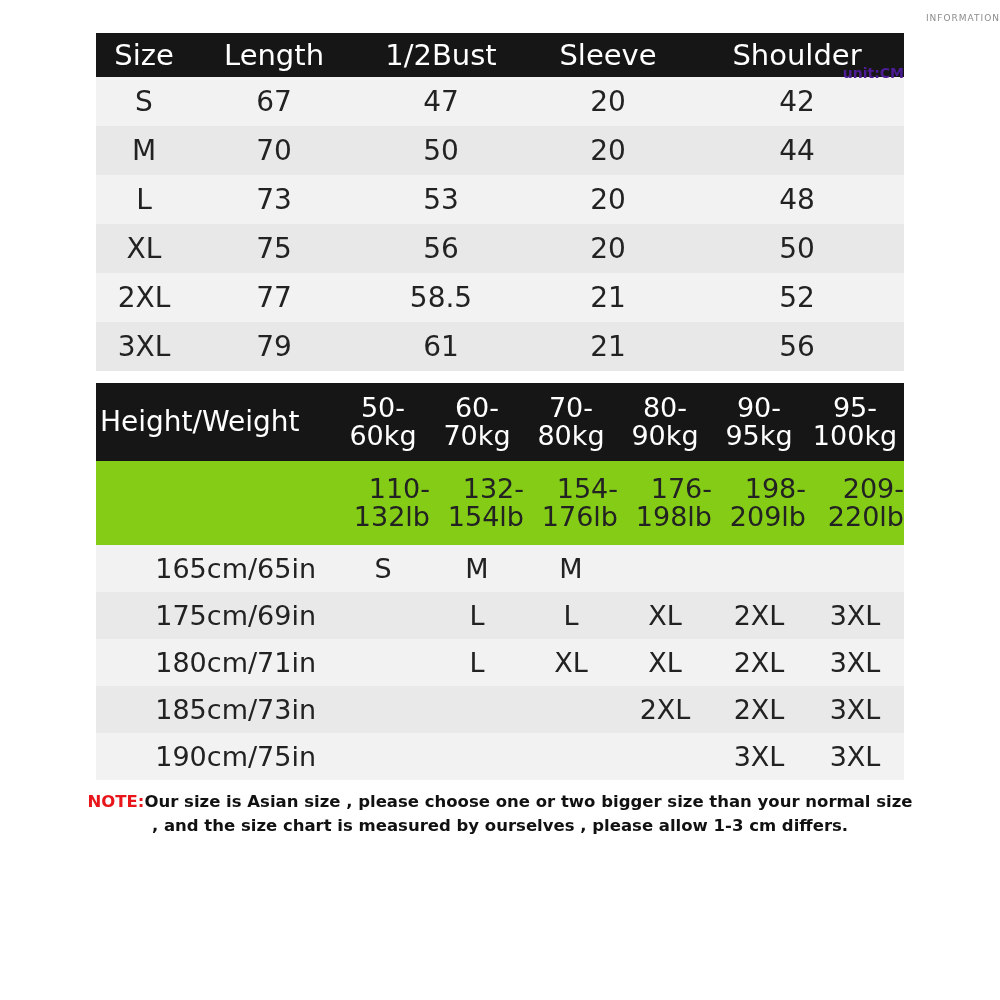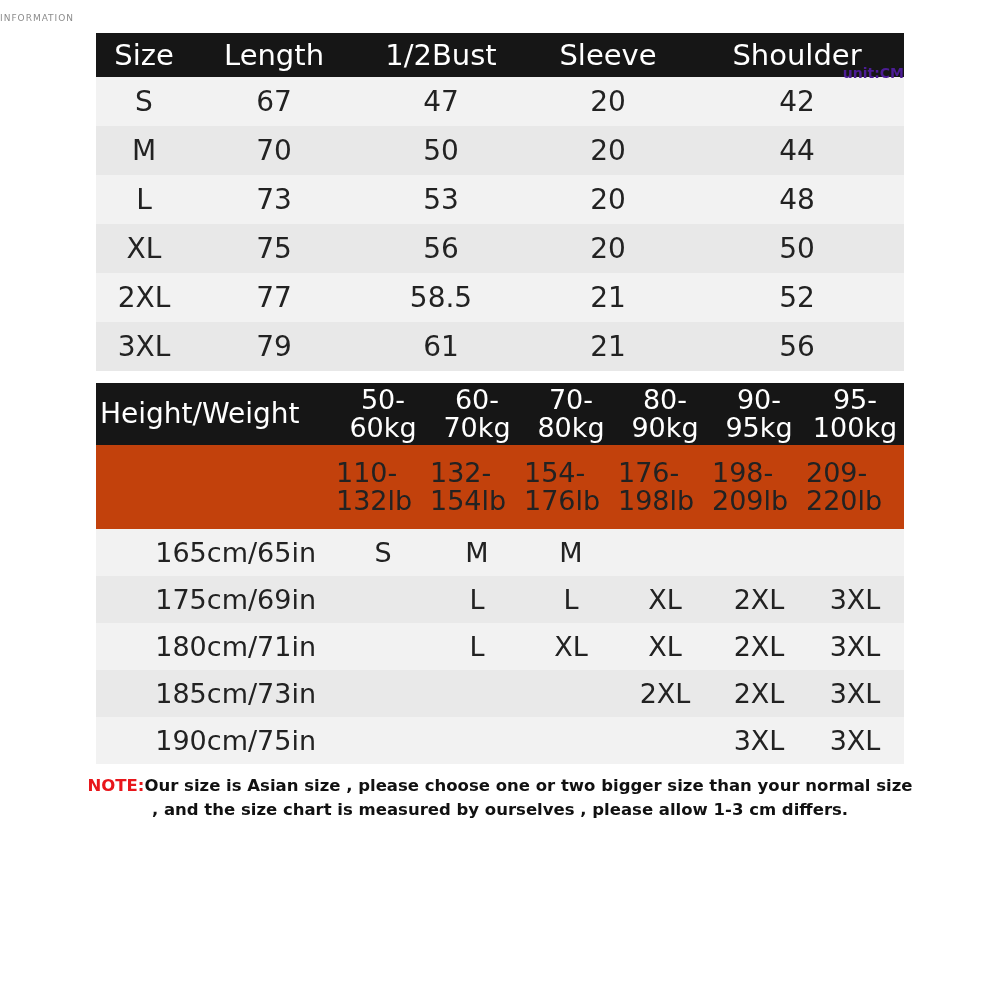--- a/index.html
+++ b/index.html
@@ -28,21 +28,21 @@
     line-height: 1;
     padding-top: 14px;
     font-weight: 400;
     letter-spacing: 0px;
     color: #1a1a1a;
   }
   .title .accent {
     color: #e8161b;
   }
   .subtitle {
-    text-align: left;
+    text-align: right;
     font-size: 9px;
     letter-spacing: 1px;
     color: #8c8c8c;
     margin-top: 13px;
   }
   .unit {
     position: absolute;
     right: 96px;
     top: 52px;
     font-size: 14px;
@@ -88,37 +88,37 @@
     background: #e8e8e8;
   }
 
   
   #hw-table {
     margin-top: 12px;
   }
   #hw-table .hdr td {
     background: #161616;
     color: #ffffff;
-    height: 62px;
+    height: 78px;
     vertical-align: middle;
     text-align: center;
     font-size: 27px;
     line-height: 1.05;
     font-weight: 400;
   }
   #hw-table .hdr td.hw-label {
     font-size: 28px;
     text-align: left;
     padding-left: 4px;
   }
   #hw-table .lbs td {
-    background: #c2410c;
+    background: #84cc16;
     height: 84px;
     vertical-align: middle;
-    text-align: left;
+    text-align: right;
     font-size: 27px;
     line-height: 1.05;
     color: #222;
   }
   #hw-table tbody.rows td {
     font-size: 27px;
     height: 47px;
     text-align: center;
     color: #222;
   }

